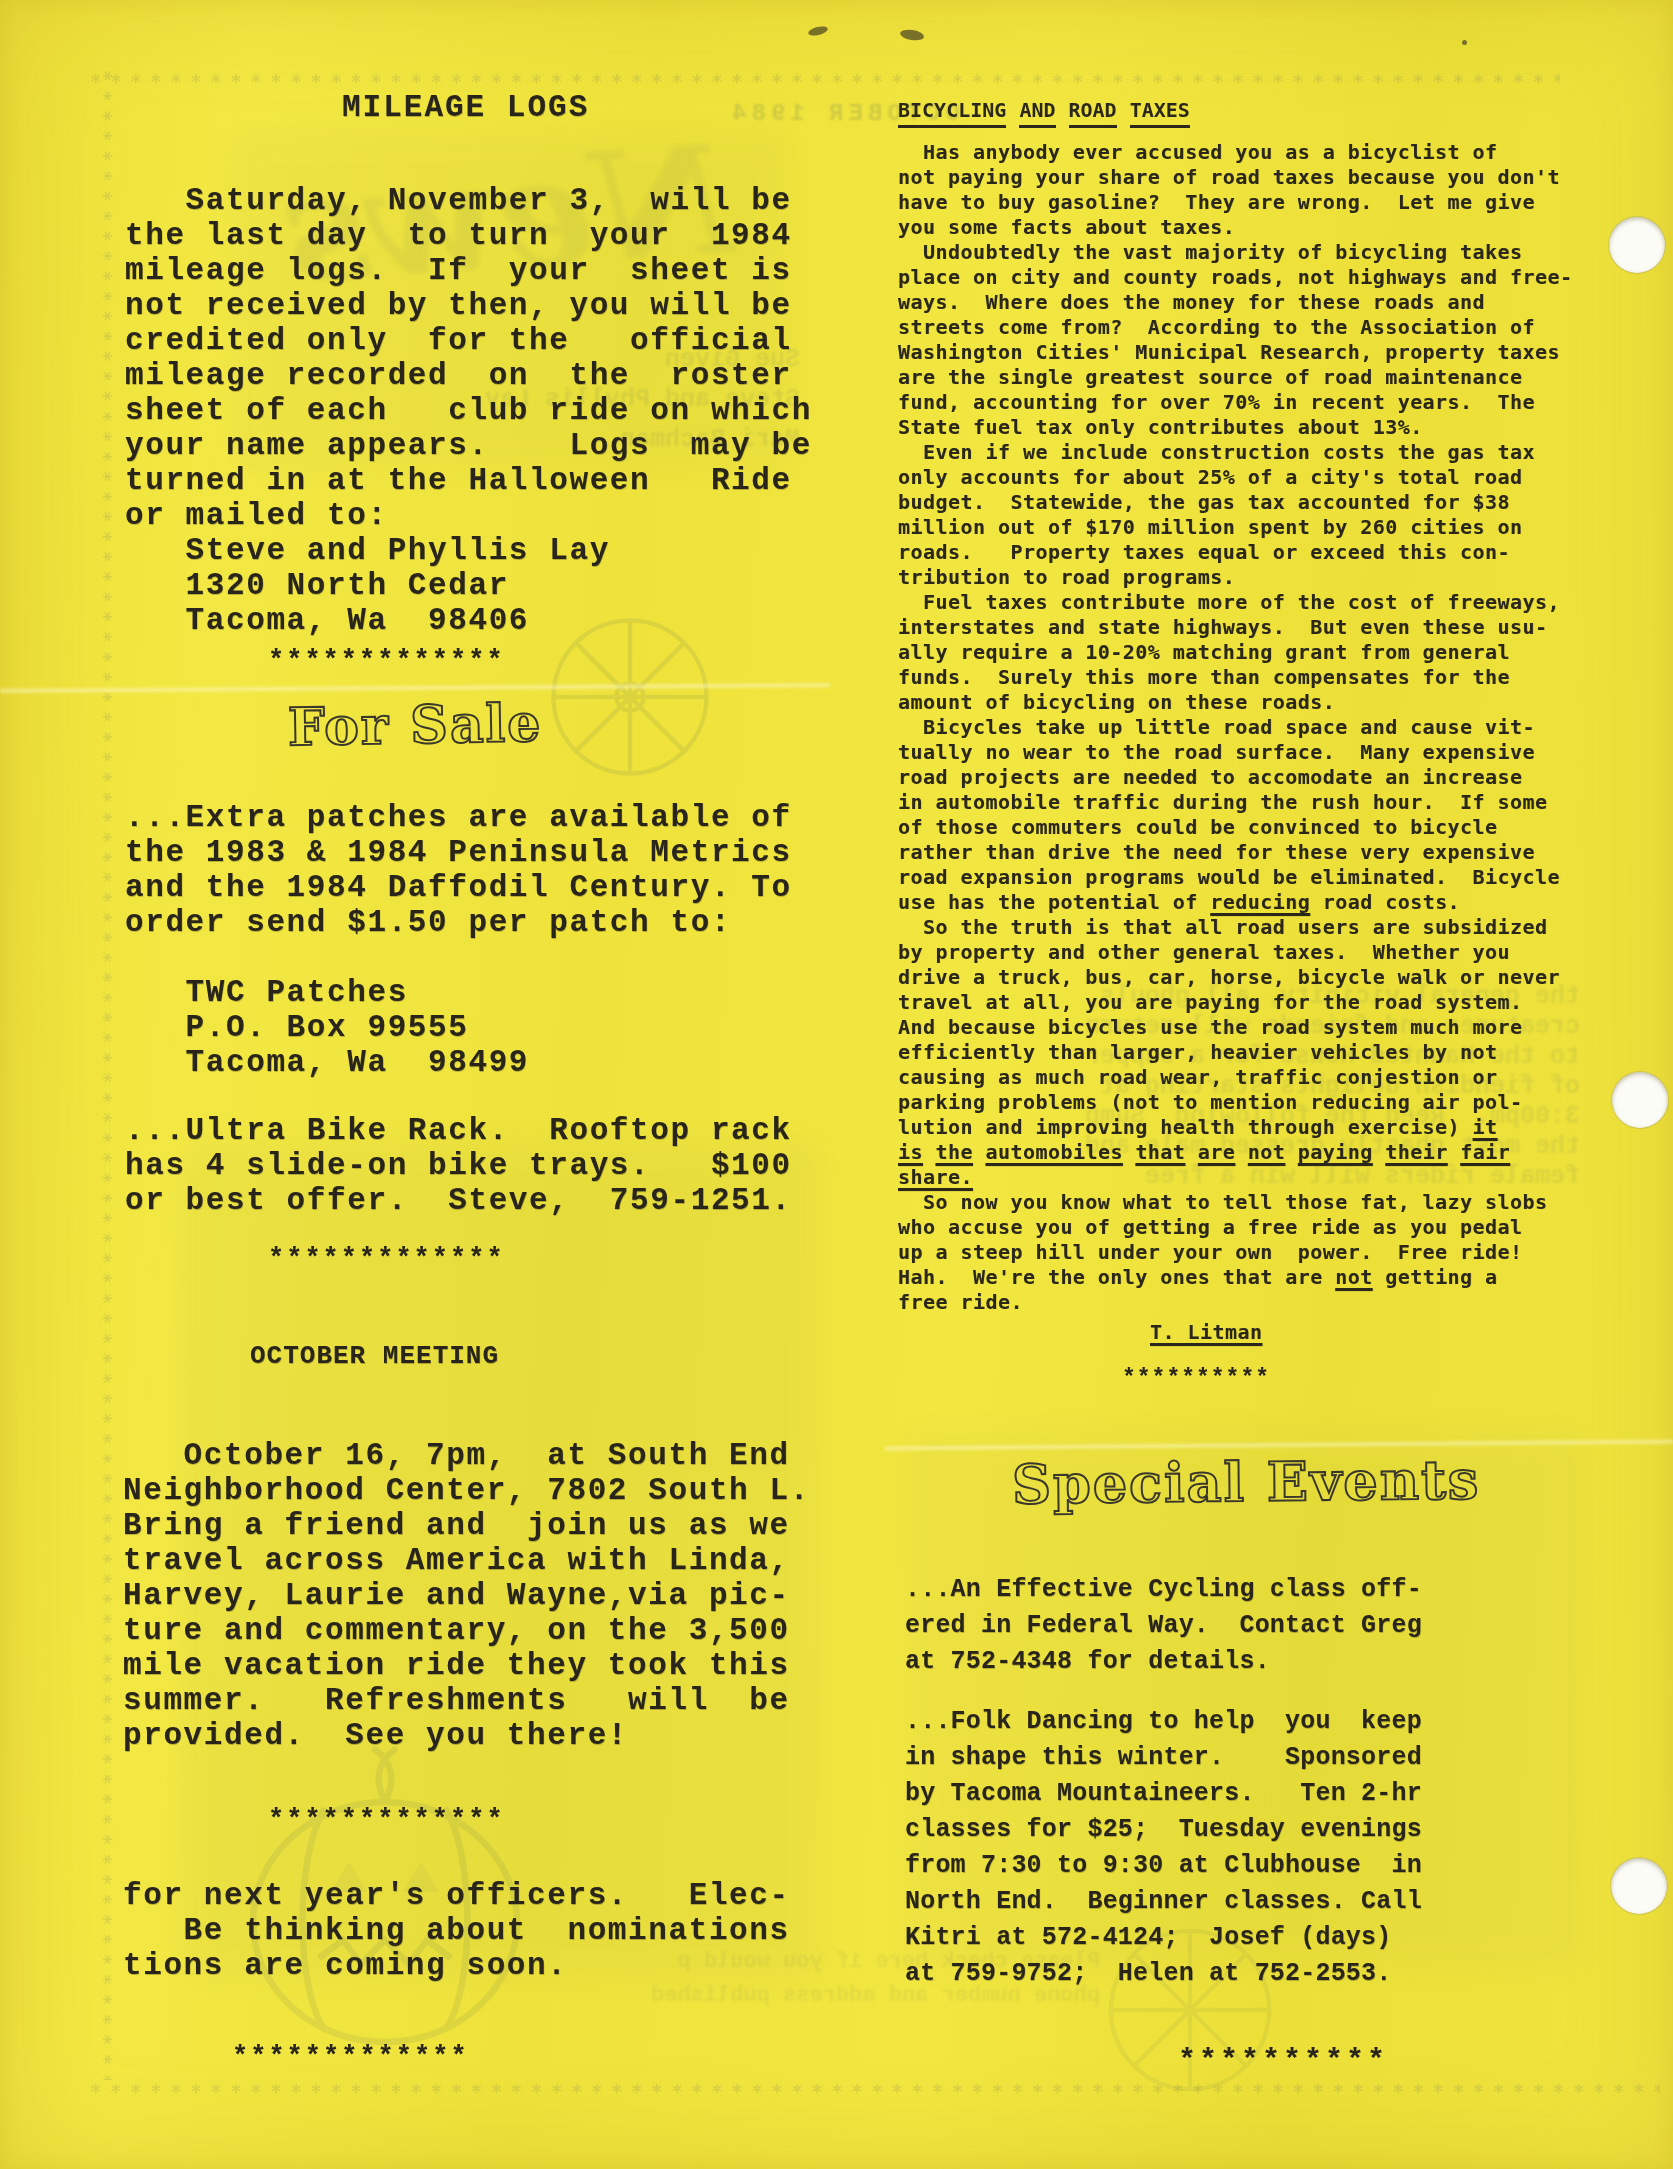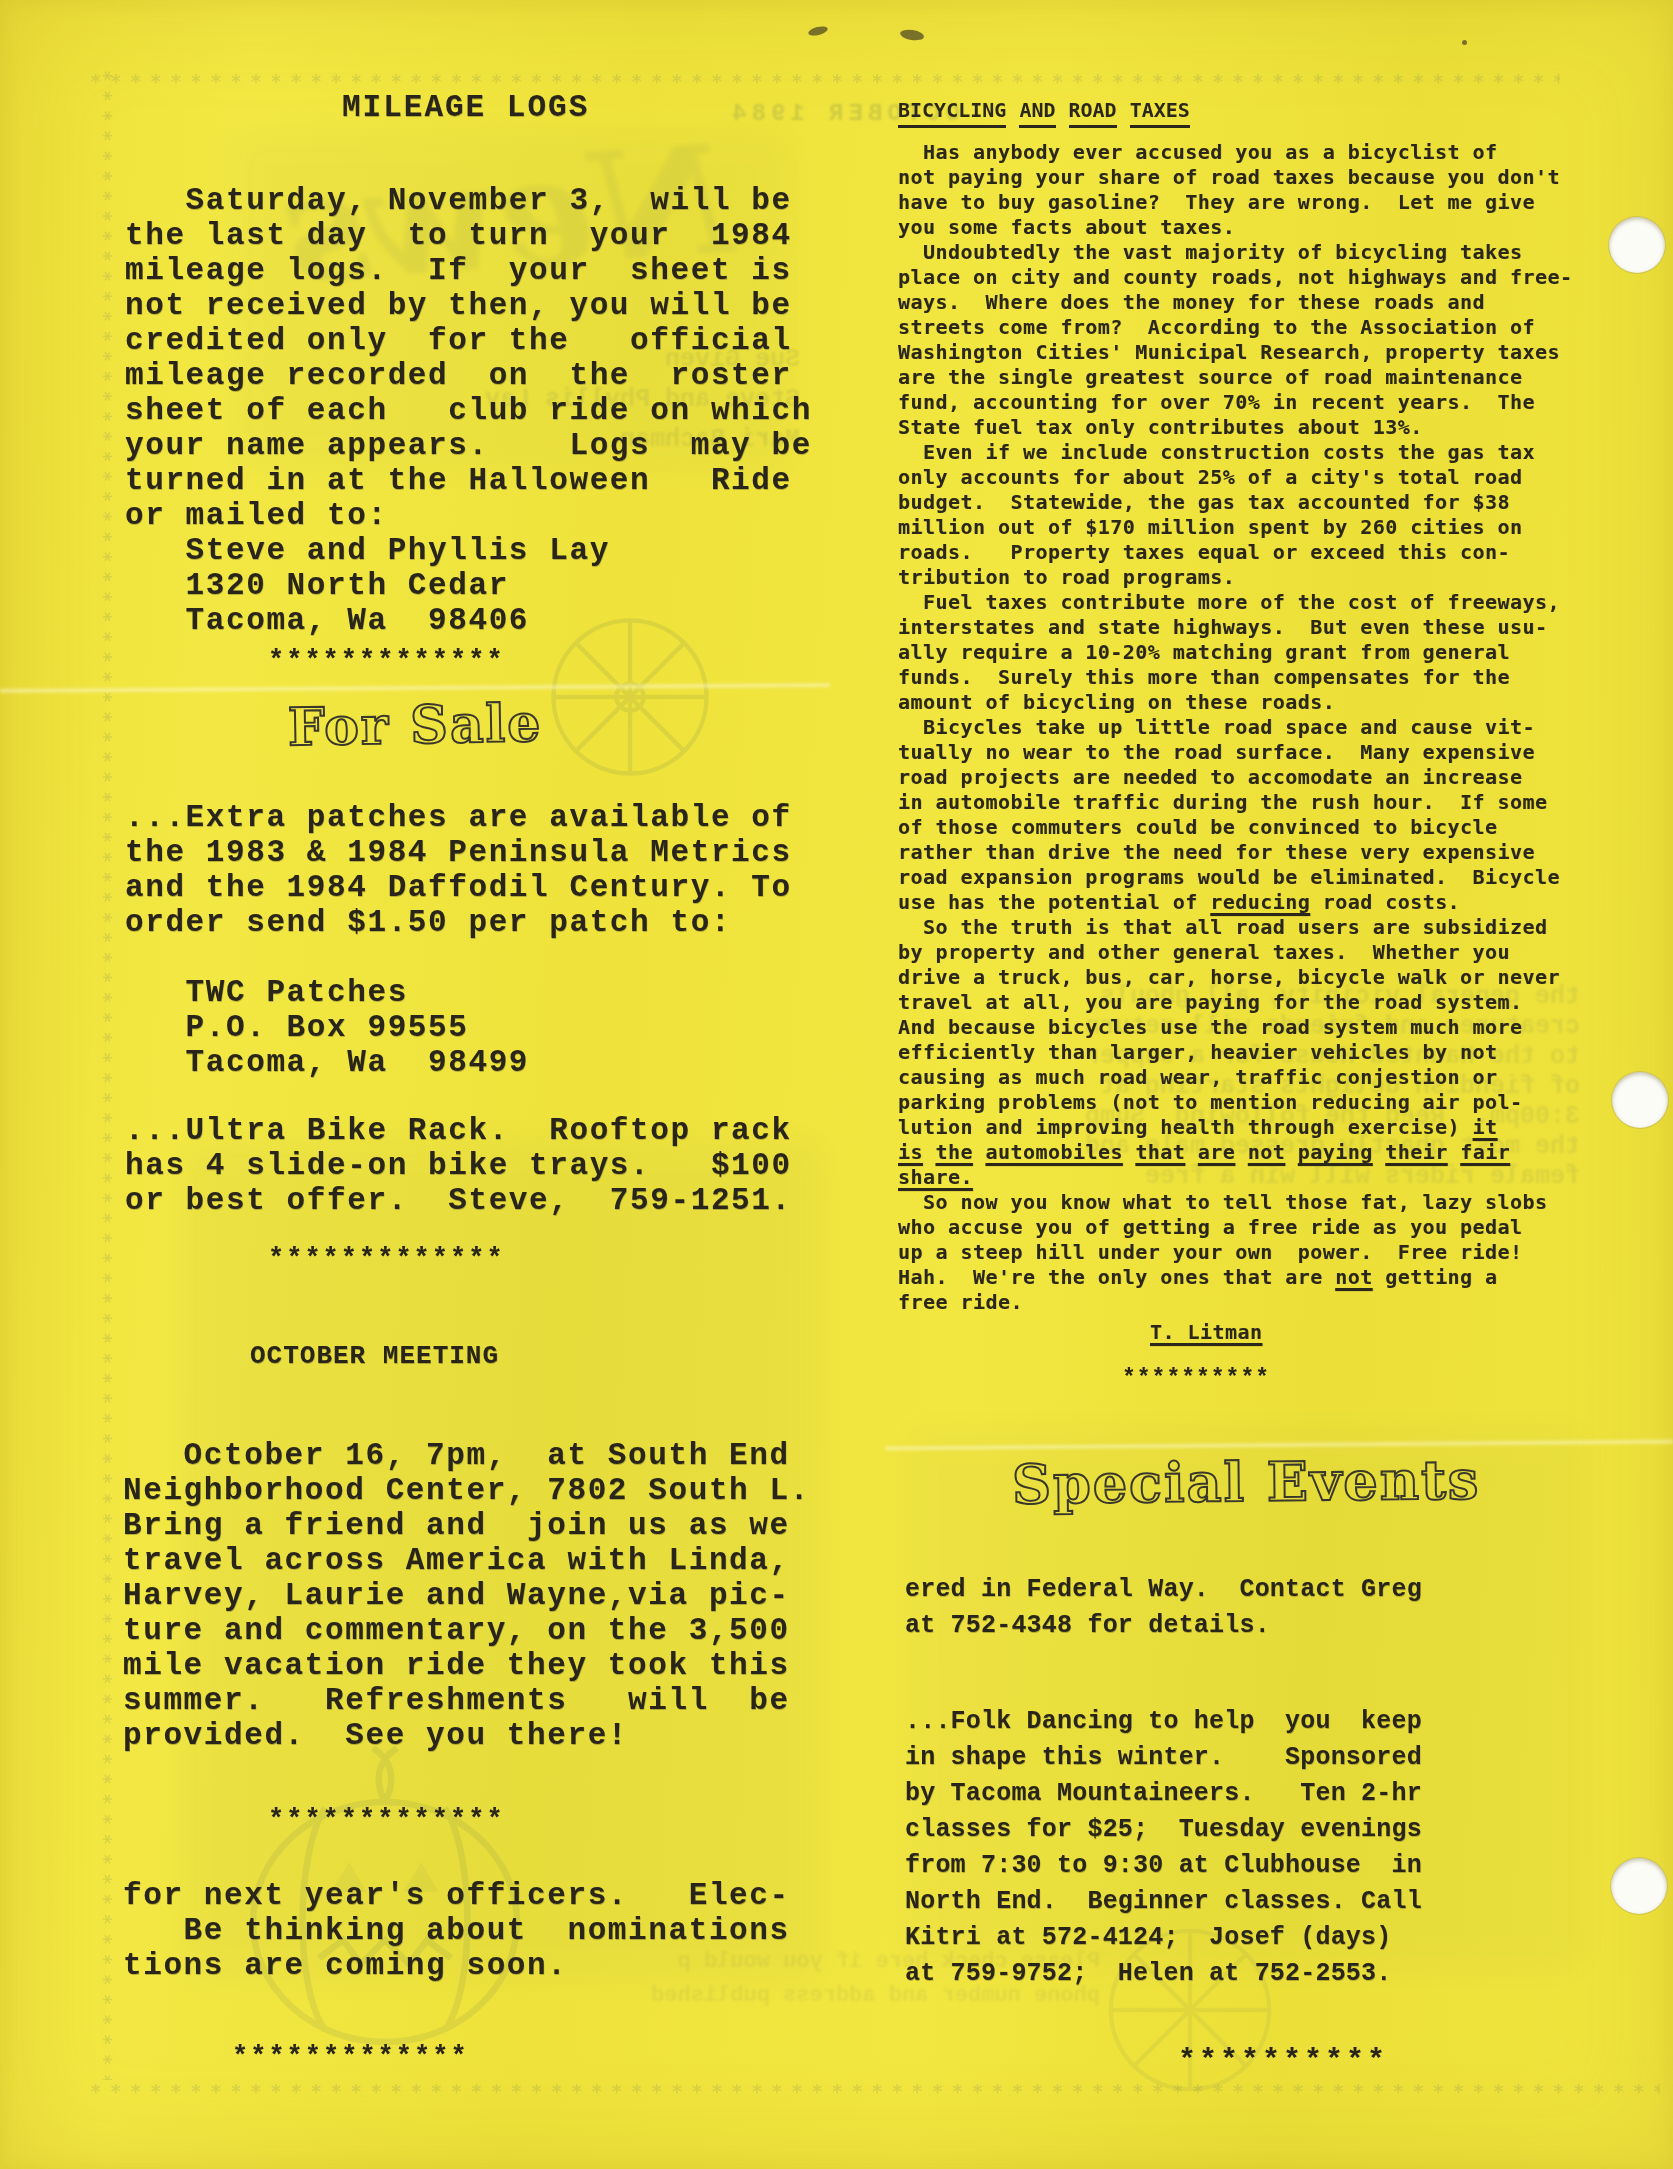--- a/index.html
+++ b/index.html
@@ -128,21 +128,21 @@
   </div>
 
   <div class="abs dm" style="left:898px;top:140px;"><div class="tline">  Has anybody ever accused you as a bicyclist of</div><div class="tline">not paying your share of road taxes because you don't</div><div class="tline">have to buy gasoline?  They are wrong.  Let me give</div><div class="tline">you some facts about taxes.</div><div class="tline">  Undoubtedly the vast majority of bicycling takes</div><div class="tline">place on city and county roads, not highways and free-</div><div class="tline">ways.  Where does the money for these roads and</div><div class="tline">streets come from?  According to the Association of</div><div class="tline">Washington Cities' Municipal Research, property taxes</div><div class="tline">are the single greatest source of road maintenance</div><div class="tline">fund, accounting for over 70% in recent years.  The</div><div class="tline">State fuel tax only contributes about 13%.</div><div class="tline">  Even if we include construction costs the gas tax</div><div class="tline">only accounts for about 25% of a city's total road</div><div class="tline">budget.  Statewide, the gas tax accounted for $38</div><div class="tline">million out of $170 million spent by 260 cities on</div><div class="tline">roads.   Property taxes equal or exceed this con-</div><div class="tline">tribution to road programs.</div><div class="tline">  Fuel taxes contribute more of the cost of freeways,</div><div class="tline">interstates and state highways.  But even these usu-</div><div class="tline">ally require a 10-20% matching grant from general</div><div class="tline">funds.  Surely this more than compensates for the</div><div class="tline">amount of bicycling on these roads.</div><div class="tline">  Bicycles take up little road space and cause vit-</div><div class="tline">tually no wear to the road surface.  Many expensive</div><div class="tline">road projects are needed to accomodate an increase</div><div class="tline">in automobile traffic during the rush hour.  If some</div><div class="tline">of those commuters could be convinced to bicycle</div><div class="tline">rather than drive the need for these very expensive</div><div class="tline">road expansion programs would be eliminated.  Bicycle</div><div class="tline">use has the potential of <span class="u">reducing</span> road costs.</div><div class="tline">  So the truth is that all road users are subsidized</div><div class="tline">by property and other general taxes.  Whether you</div><div class="tline">drive a truck, bus, car, horse, bicycle walk or never</div><div class="tline">travel at all, you are paying for the road system.</div><div class="tline">And because bicycles use the road system much more</div><div class="tline">efficiently than larger, heavier vehicles by not</div><div class="tline">causing as much road wear, traffic conjestion or</div><div class="tline">parking problems (not to mention reducing air pol-</div><div class="tline">lution and improving health through exercise) <span class="u">it</span></div><div class="tline"><span class="u">is</span> <span class="u">the</span> <span class="u">automobiles</span> <span class="u">that</span> <span class="u">are</span> <span class="u">not</span> <span class="u">paying</span> <span class="u">their</span> <span class="u">fair</span></div><div class="tline"><span class="u">share.</span></div><div class="tline">  So now you know what to tell those fat, lazy slobs</div><div class="tline">who accuse you of getting a free ride as you pedal</div><div class="tline">up a steep hill under your own  power.  Free ride!</div><div class="tline">Hah.  We're the only ones that are <span class="u">not</span> getting a</div><div class="tline">free ride.</div></div>
 
   <div class="abs dm u" style="left:1150px;top:1320px;">T. Litman</div>
 
   <div class="abs stars-sm" style="left:1122px;top:1366px;">**********</div>
 
   <div class="abs outline" style="left:1012px;top:1450px;font-size:54px;transform:rotate(-.6deg);">Special Events</div>
 
-  <div class="abs tw2" style="left:905px;top:1572px;"><div class="tline">ered in Federal Way.  Contact Greg</div><div class="tline">at 752-4348 for details.</div></div>
+  <div class="abs tw2" style="left:905px;top:1572px;"><div class="tline">...An Effective Cycling class off-</div><div class="tline">ered in Federal Way.  Contact Greg</div><div class="tline">at 752-4348 for details.</div></div>
 
   <div class="abs tw2" style="left:905px;top:1704px;"><div class="tline">...Folk Dancing to help  you  keep</div><div class="tline">in shape this winter.    Sponsored</div><div class="tline">by Tacoma Mountaineers.   Ten 2-hr</div><div class="tline">classes for $25;  Tuesday evenings</div><div class="tline">from 7:30 to 9:30 at Clubhouse  in</div><div class="tline">North End.  Beginner classes. Call</div><div class="tline">Kitri at 572-4124;  Josef (days)</div><div class="tline">at 759-9752;  Helen at 752-2553.</div></div>
 
   <div class="abs stars-lg" style="left:1178px;top:2044px;">**********</div>
 
   <div class="hole" style="left:1609px;top:217px;"></div>
   <div class="hole" style="left:1612px;top:1072px;"></div>
   <div class="hole" style="left:1611px;top:1858px;"></div>
 
 </div>

